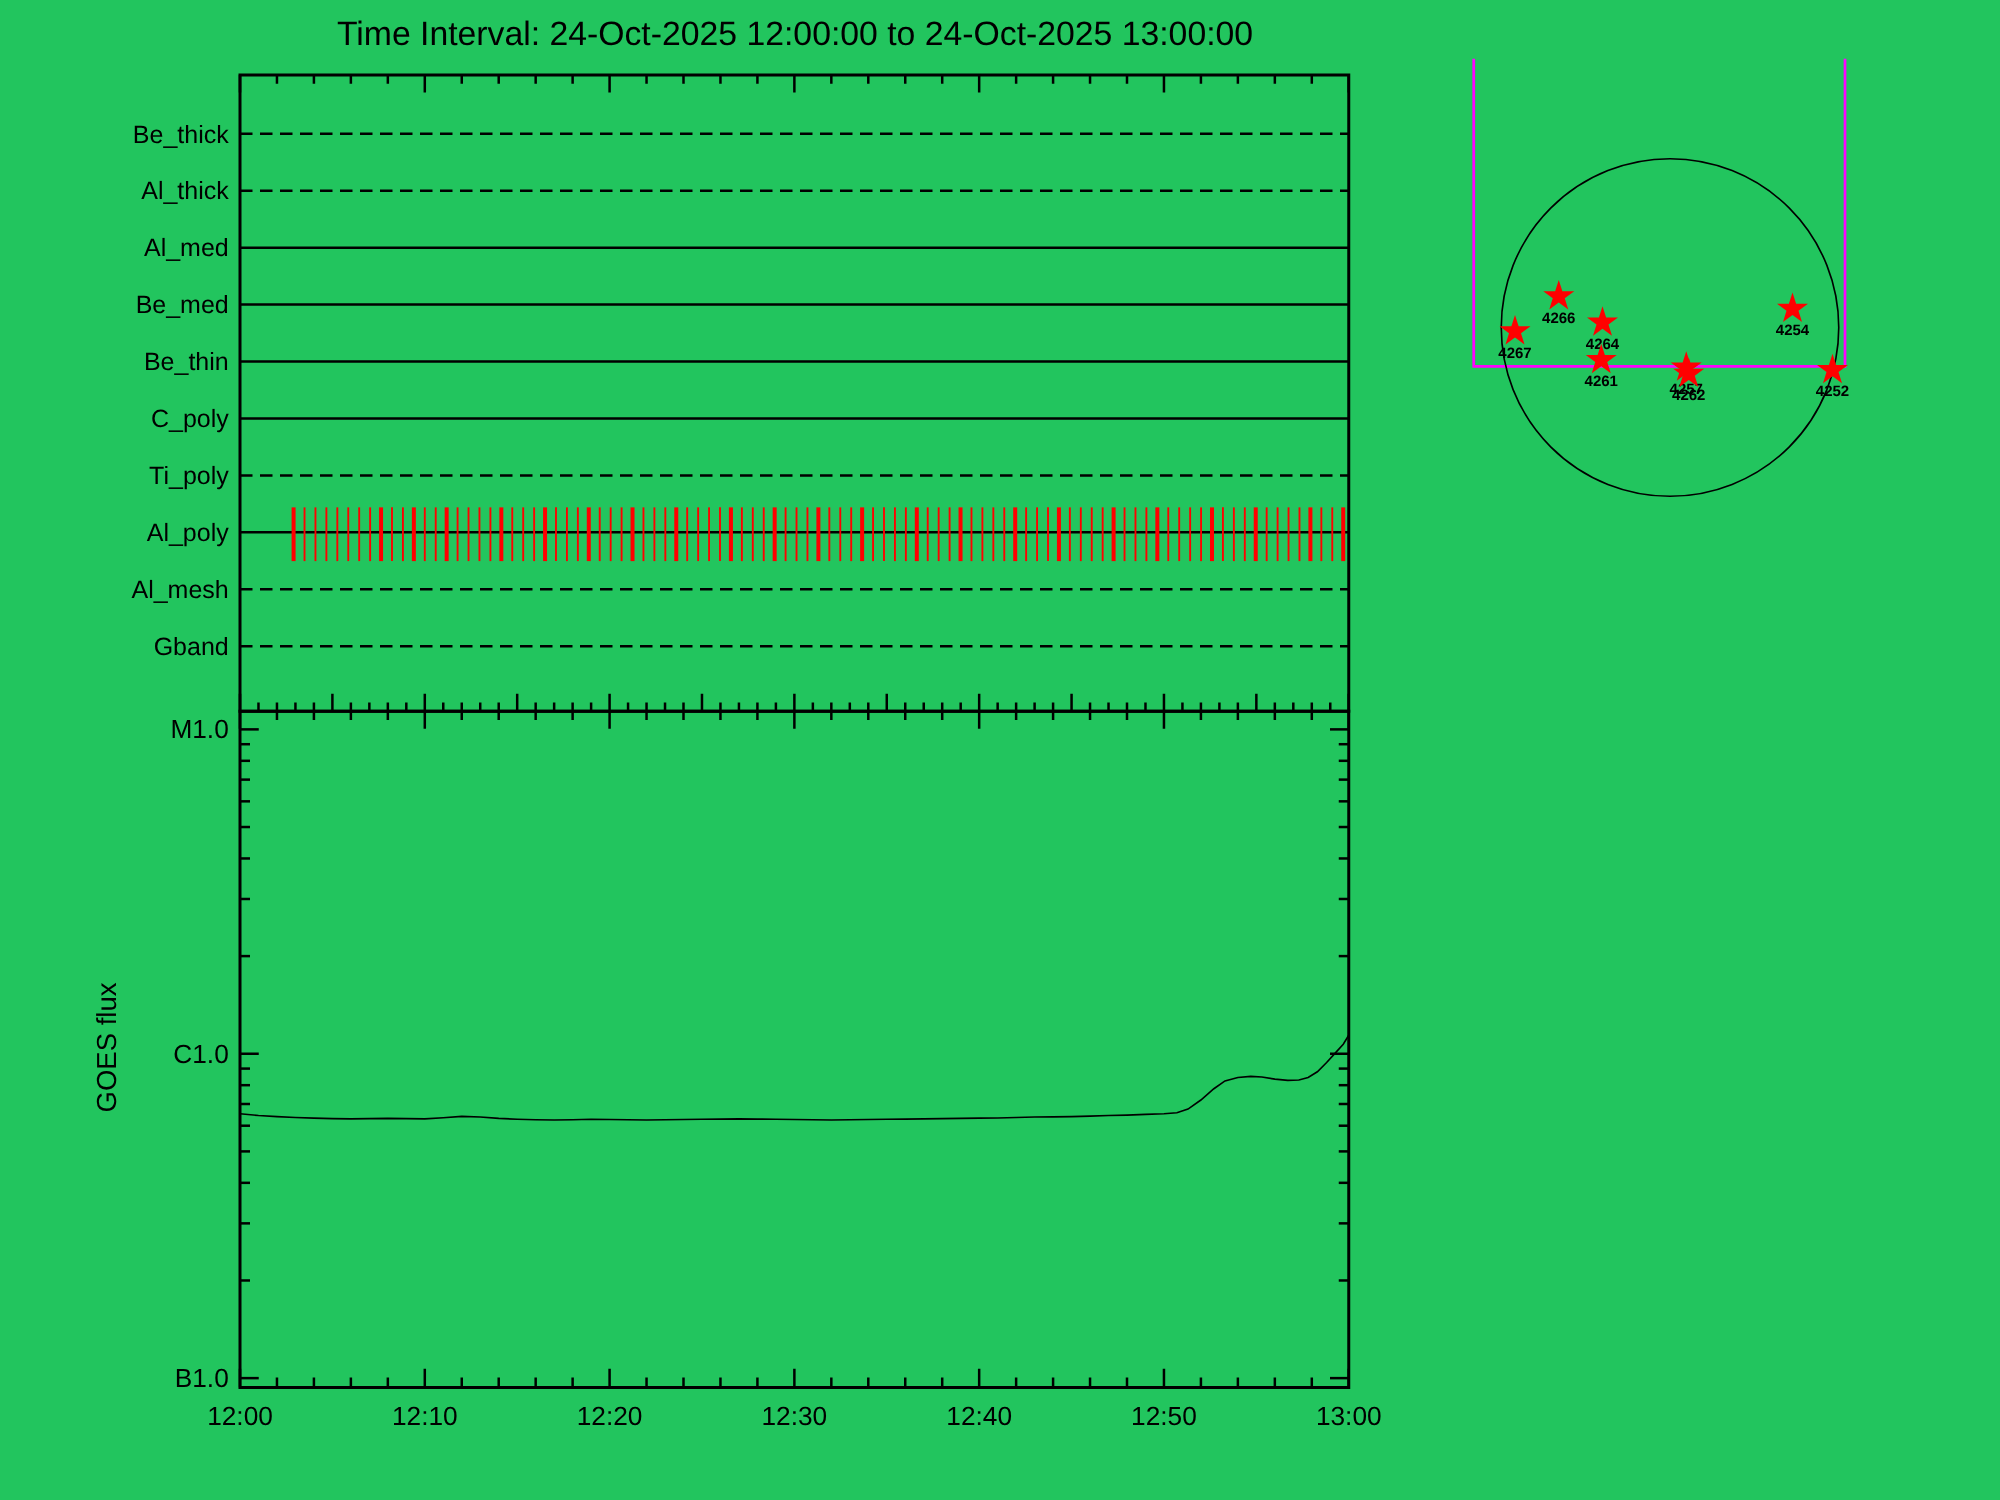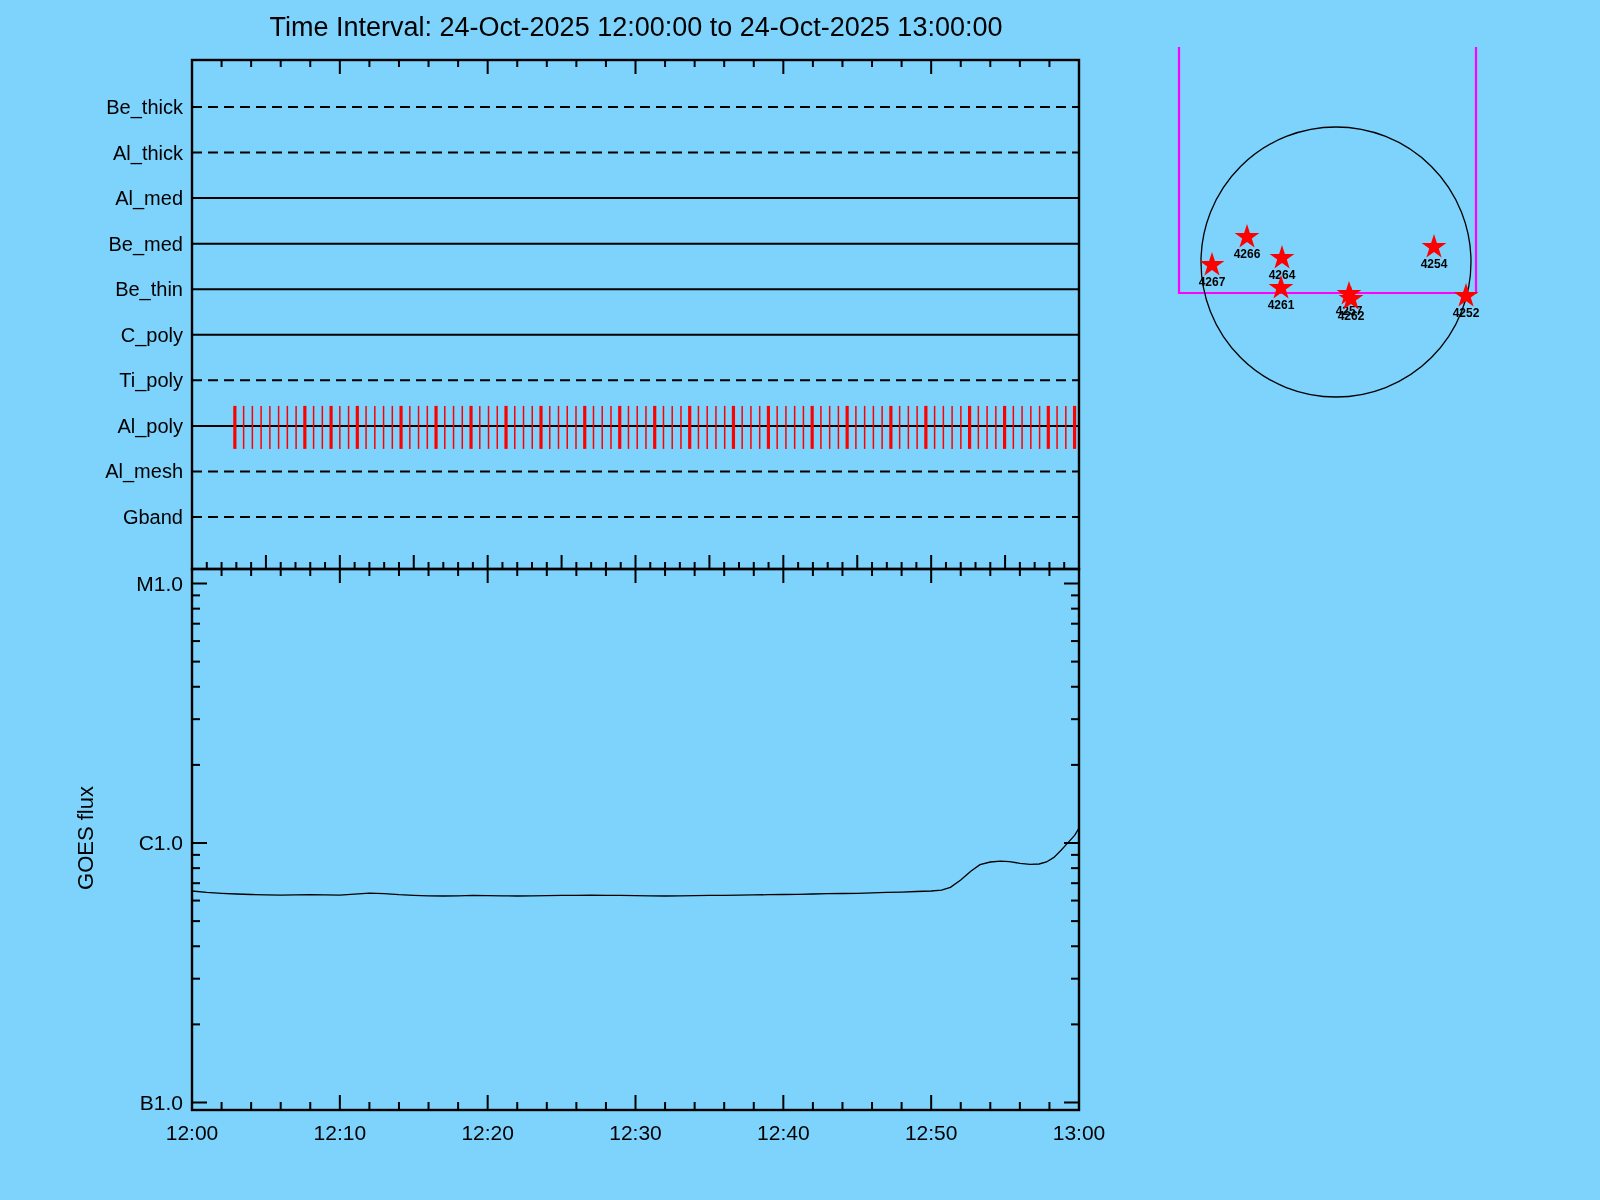--- a/index.html
+++ b/index.html
@@ -1,16 +1,16 @@
 <!DOCTYPE html>
 <html><head>
 <meta charset="utf-8">
 <style>
   html,body{margin:0;padding:0;background:#ffffff;}
-  .page{position:relative;width:1600px;height:1200px;background:#7dd3fc;overflow:hidden;
+  .page{position:relative;width:1600px;height:1200px;background:#22c55e;overflow:hidden;
         font-family:"Liberation Sans", sans-serif;}
   .title{position:absolute;left:192px;top:12px;width:888px;text-align:center;
          font-size:27px;color:#000;white-space:nowrap;}
   svg text{font-family:"Liberation Sans", sans-serif;fill:#000;}
 </style>
 </head>
 <body>
 
 <div class="page">
   <div class="title">Time Interval: 24-Oct-2025 12:00:00 to 24-Oct-2025 13:00:00</div>

